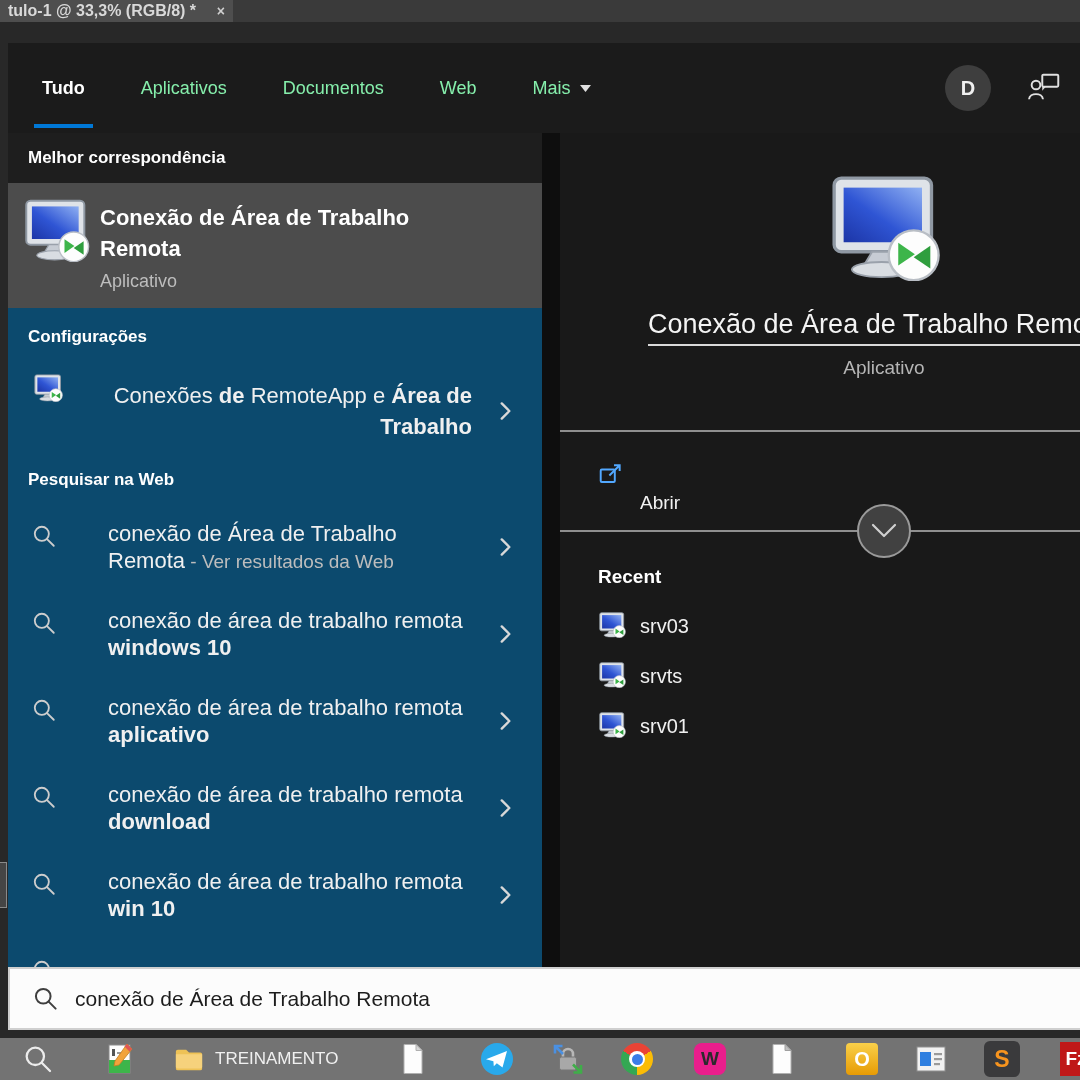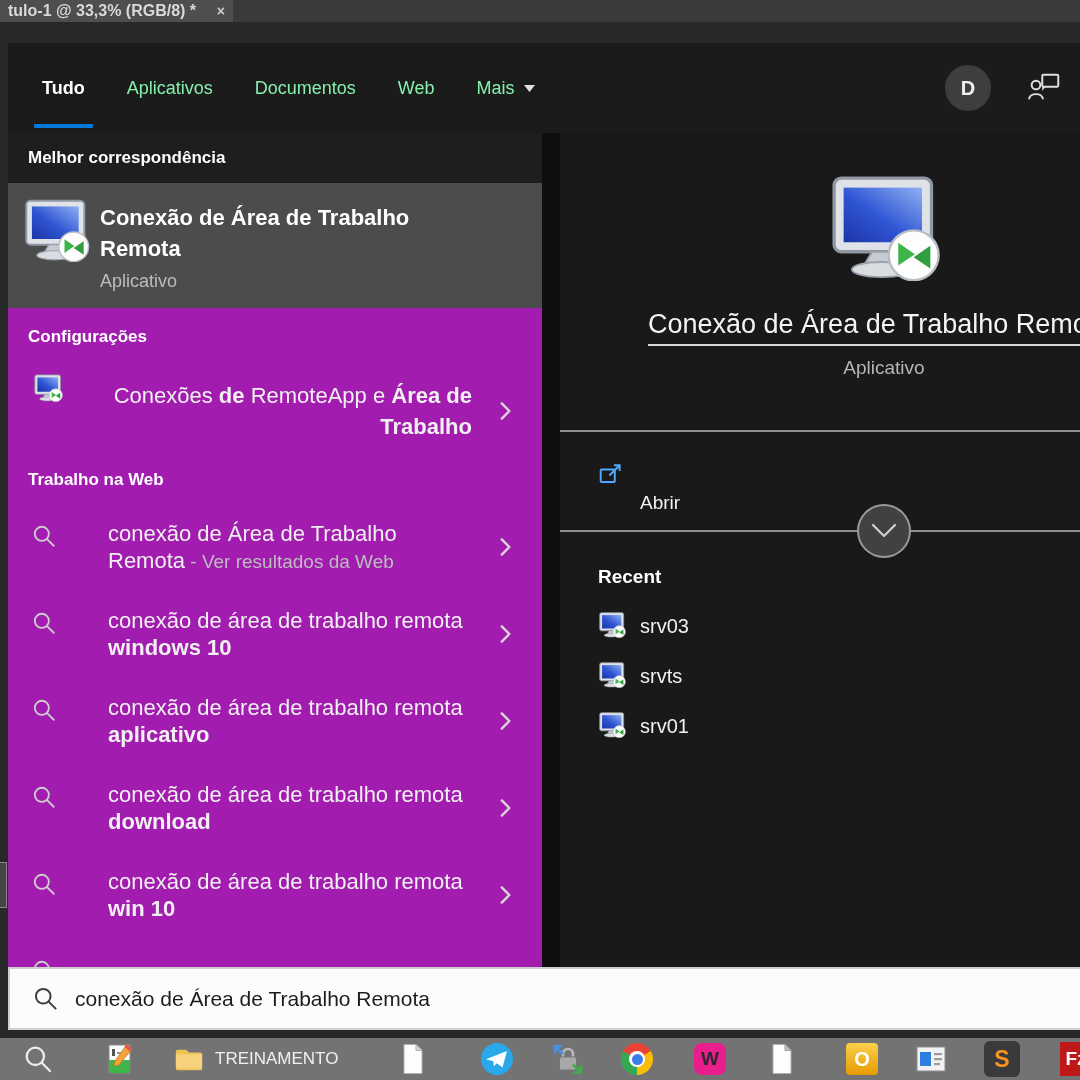--- a/index.html
+++ b/index.html
@@ -11,32 +11,32 @@
   .ps-tab { position:absolute; left:0; top:0; width:233px; height:22px; background:#4e4e4e;
             display:flex; align-items:center; padding:0 8px; }
   .ps-tab-title { font-size:16px; font-weight:bold; color:#d9d9d9; white-space:nowrap; overflow:hidden; flex:1; }
   .ps-close { color:#cfcfcf; font-size:14px; font-weight:bold; margin-left:6px; cursor:default; }
   .ps-tool-fragment { position:absolute; left:0; top:862px; width:7px; height:46px; background:#454545; border:1px solid #8a8a8a; border-left:none; }
 
   
   .flyout { position:absolute; left:8px; top:43px; width:1072px; height:987px; background:#0e0e0e; overflow:hidden; }
 
   .fly-header { position:absolute; left:0; top:0; width:100%; height:90px; background:#1b1b1b; }
-  .tabs { position:absolute; left:34px; top:0; height:100%; display:flex; gap:42px; align-items:center; }
+  .tabs { position:absolute; left:34px; top:0; height:100%; display:flex; gap:56px; align-items:center; }
   .tab { position:relative; height:100%; display:flex; align-items:center; font-size:18px; color:#86efac; cursor:default; }
   .tab.active { font-weight:bold; color:#ffffff; }
   .tab.active::after { content:""; position:absolute; left:-8px; right:-8px; bottom:5px; height:4px; background:#0078d7; }
   .tab .dd-arrow { margin-left:9px; width:13px; height:9px; }
 
   .avatar { position:absolute; right:89px; top:22px; width:46px; height:46px; border-radius:50%;
             background:#3e3e3e; display:flex; align-items:center; justify-content:center;
             color:#f0f0f0; font-size:20px; font-weight:bold; }
   .feedback { position:absolute; right:20px; top:30px; width:32px; height:30px; }
 
-  .left-panel  { position:absolute; left:0;   top:90px; width:534px; height:897px; background:#a21caf; overflow:hidden; }
+  .left-panel  { position:absolute; left:0;   top:90px; width:534px; height:897px; background:#0c4a6e; overflow:hidden; }
   .right-panel { position:absolute; left:552px; top:90px; width:520px; height:897px; background:#191919; overflow:hidden; }
 
   
   .section-head { display:flex; align-items:center; padding-left:20px; font-size:17px; font-weight:bold; color:#ffffff; }
   .head-best   { height:50px; background:#1e1e1e; }
   .head-config { height:57px; }
   .head-web    { height:46px; }
 
   .best-row { position:relative; height:125px; background:#4c4c4c; cursor:default; }
   .best-icon { position:absolute; left:14px; top:16px; width:68px; height:63px; }
@@ -193,21 +193,21 @@
       <svg class="rdp-s">
           <use href="#rdp"></use>
         </svg>
       <div class="set-text" id="set-text"><span>Conexões </span><span class="b">de</span><span> RemoteApp e </span><span class="b">Área de Trabalho</span></div>
       <svg class="chev" viewBox="0 0 24 24">
         <polyline points="9,5 16,12 9,19" fill="none" stroke="currentColor" stroke-width="2.2" stroke-linecap="round" stroke-linejoin="round"></polyline>
       </svg>
     </div>
 
     <div class="section-head head-web">
-      <span>Trabalho na Web</span>
+      <span>Pesquisar na Web</span>
     </div>
 
     <div id="suggestions">
         <div class="sug-row">
           <svg class="mag" viewBox="0 0 24 24">
             <circle cx="10" cy="10" r="6.5" fill="none" stroke="currentColor" stroke-width="1.7"></circle>
             <line x1="14.8" y1="14.8" x2="21" y2="21" stroke="currentColor" stroke-width="1.7" stroke-linecap="round"></line>
           </svg>
           <div class="sug-text"><span>conexão de Área de Trabalho Remota</span><span class="note"> - Ver resultados da Web</span></div>
           <svg class="chev" viewBox="0 0 24 24">

